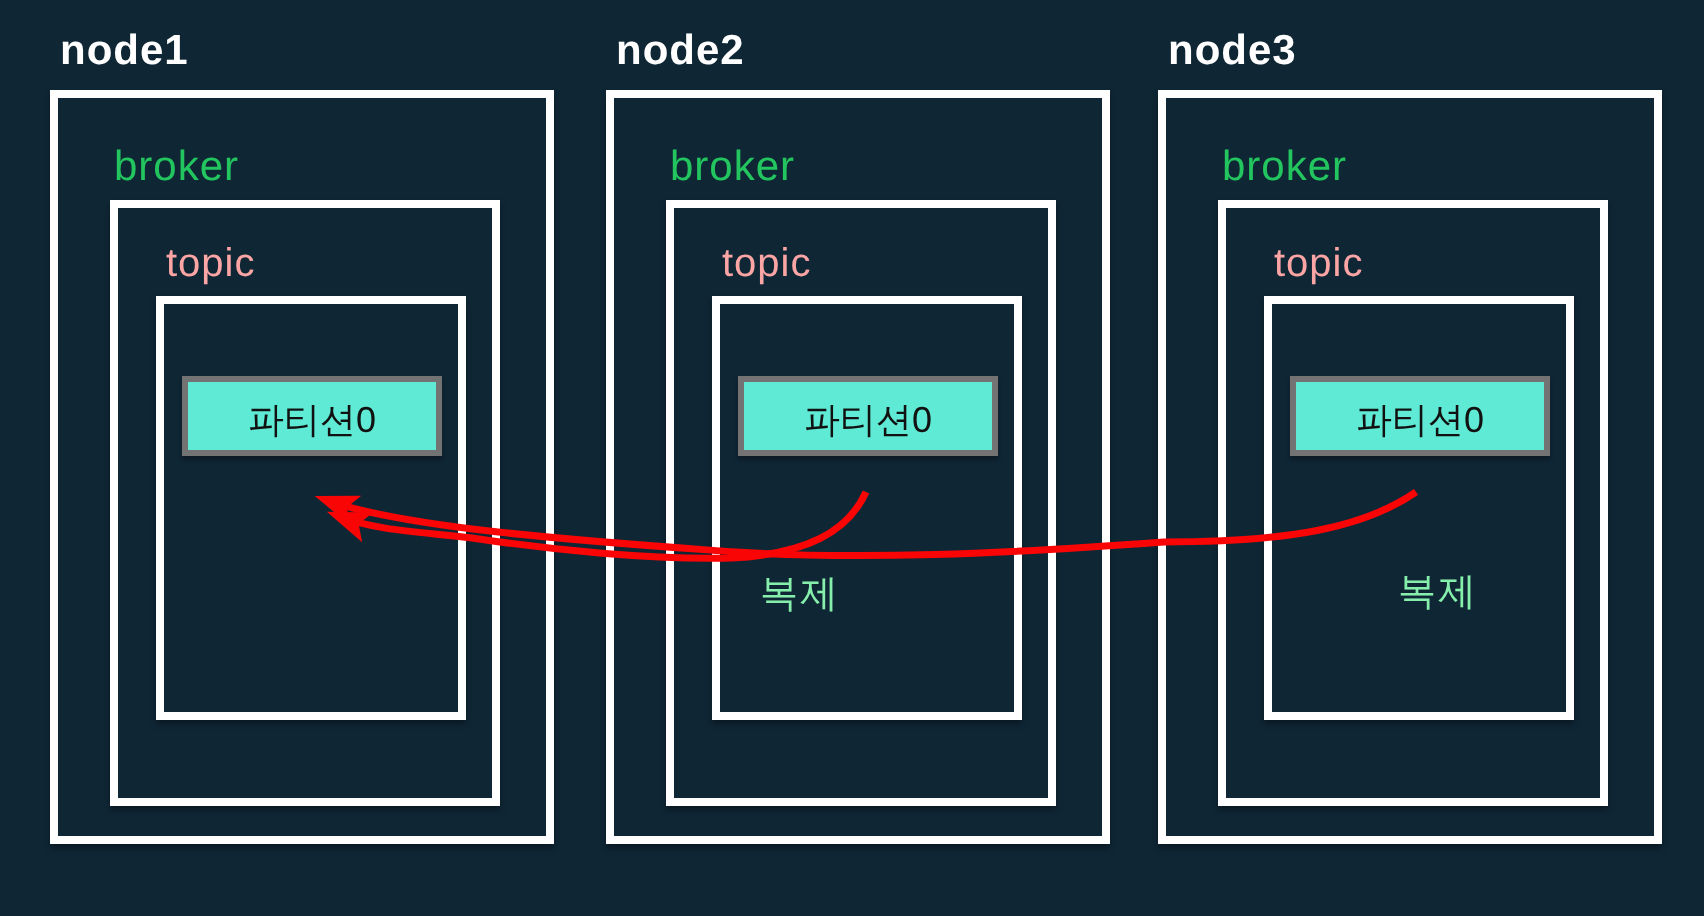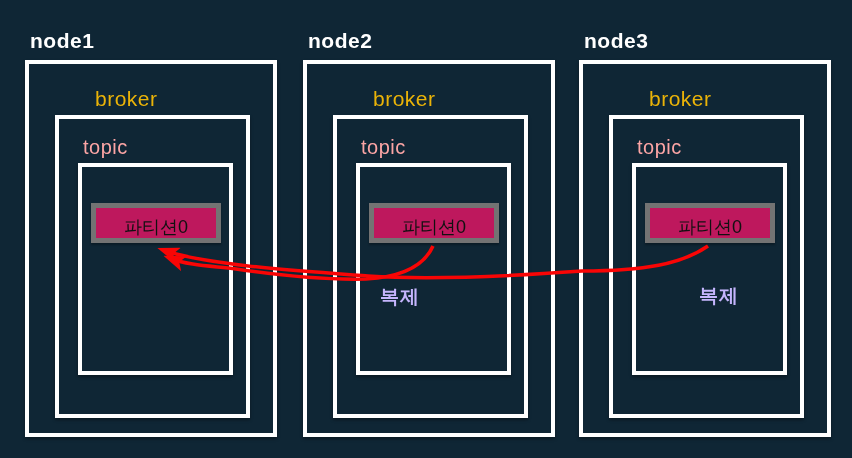--- a/index.html
+++ b/index.html
@@ -3,57 +3,57 @@
 <meta charset="utf-8">
 <style>
   html,body{margin:0;padding:0;background:#0f2635;}
   #stage{
     position:relative;
     width:852px;height:458px;
     background:#0f2635;
     font-family:"Liberation Sans", sans-serif;
     overflow:hidden;
   }
-  .node{position:absolute;top:29px;width:224px;height:410px;}
+  .node{position:absolute;top:14px;width:224px;height:410px;}
   .node-label{
     position:absolute;left:5px;top:0;
     color:#ffffff;font-size:21px;font-weight:600;letter-spacing:.5px;
   }
   .node-box{
     position:absolute;left:0;top:31px;width:252px;height:377px;
     border:4px solid #ffffff;box-sizing:border-box;
     box-shadow:0 2px 3px rgba(0,0,0,.35);
   }
   .broker-label{
     position:absolute;left:32px;top:58px;
-    color:#eab308;font-size:21px;font-weight:500;letter-spacing:.5px;margin-left:38px;
+    color:#22c55e;font-size:21px;font-weight:500;letter-spacing:.5px;
   }
   .broker-box{
     position:absolute;left:30px;top:86px;width:195px;height:303px;
     border:4px solid #ffffff;box-sizing:border-box;
     box-shadow:0 2px 3px rgba(0,0,0,.35);
   }
   .topic-label{
     position:absolute;left:58px;top:107px;
     color:#fca5a5;font-size:20px;font-weight:500;letter-spacing:.5px;
   }
   .topic-box{
     position:absolute;left:53px;top:134px;width:155px;height:212px;
     border:4px solid #ffffff;box-sizing:border-box;
     box-shadow:0 2px 3px rgba(0,0,0,.35);
   }
   .partition{
     position:absolute;left:66px;top:174px;width:130px;height:40px;
-    background:#be185d;border:5px solid #737373;box-sizing:border-box;
+    background:#5eead4;border:3px solid #737373;box-sizing:border-box;
     color:#111111;font-size:18px;line-height:38px;text-align:center;
     box-shadow:0 2px 2px rgba(0,0,0,.3);
   }
   .repl-label{
     position:absolute;
-    color:#c4b5fd;font-size:19px;font-weight:bold;letter-spacing:1px;
+    color:#86efac;font-size:19px;font-weight:normal;letter-spacing:1px;
   }
   #repl-node2{left:380px;top:284px;}
   #repl-node3{left:699px;top:283px;}
   #arrows{position:absolute;left:0;top:0;pointer-events:none;}
 </style>
 </head>
 <body>
 
 <div id="stage">
 

